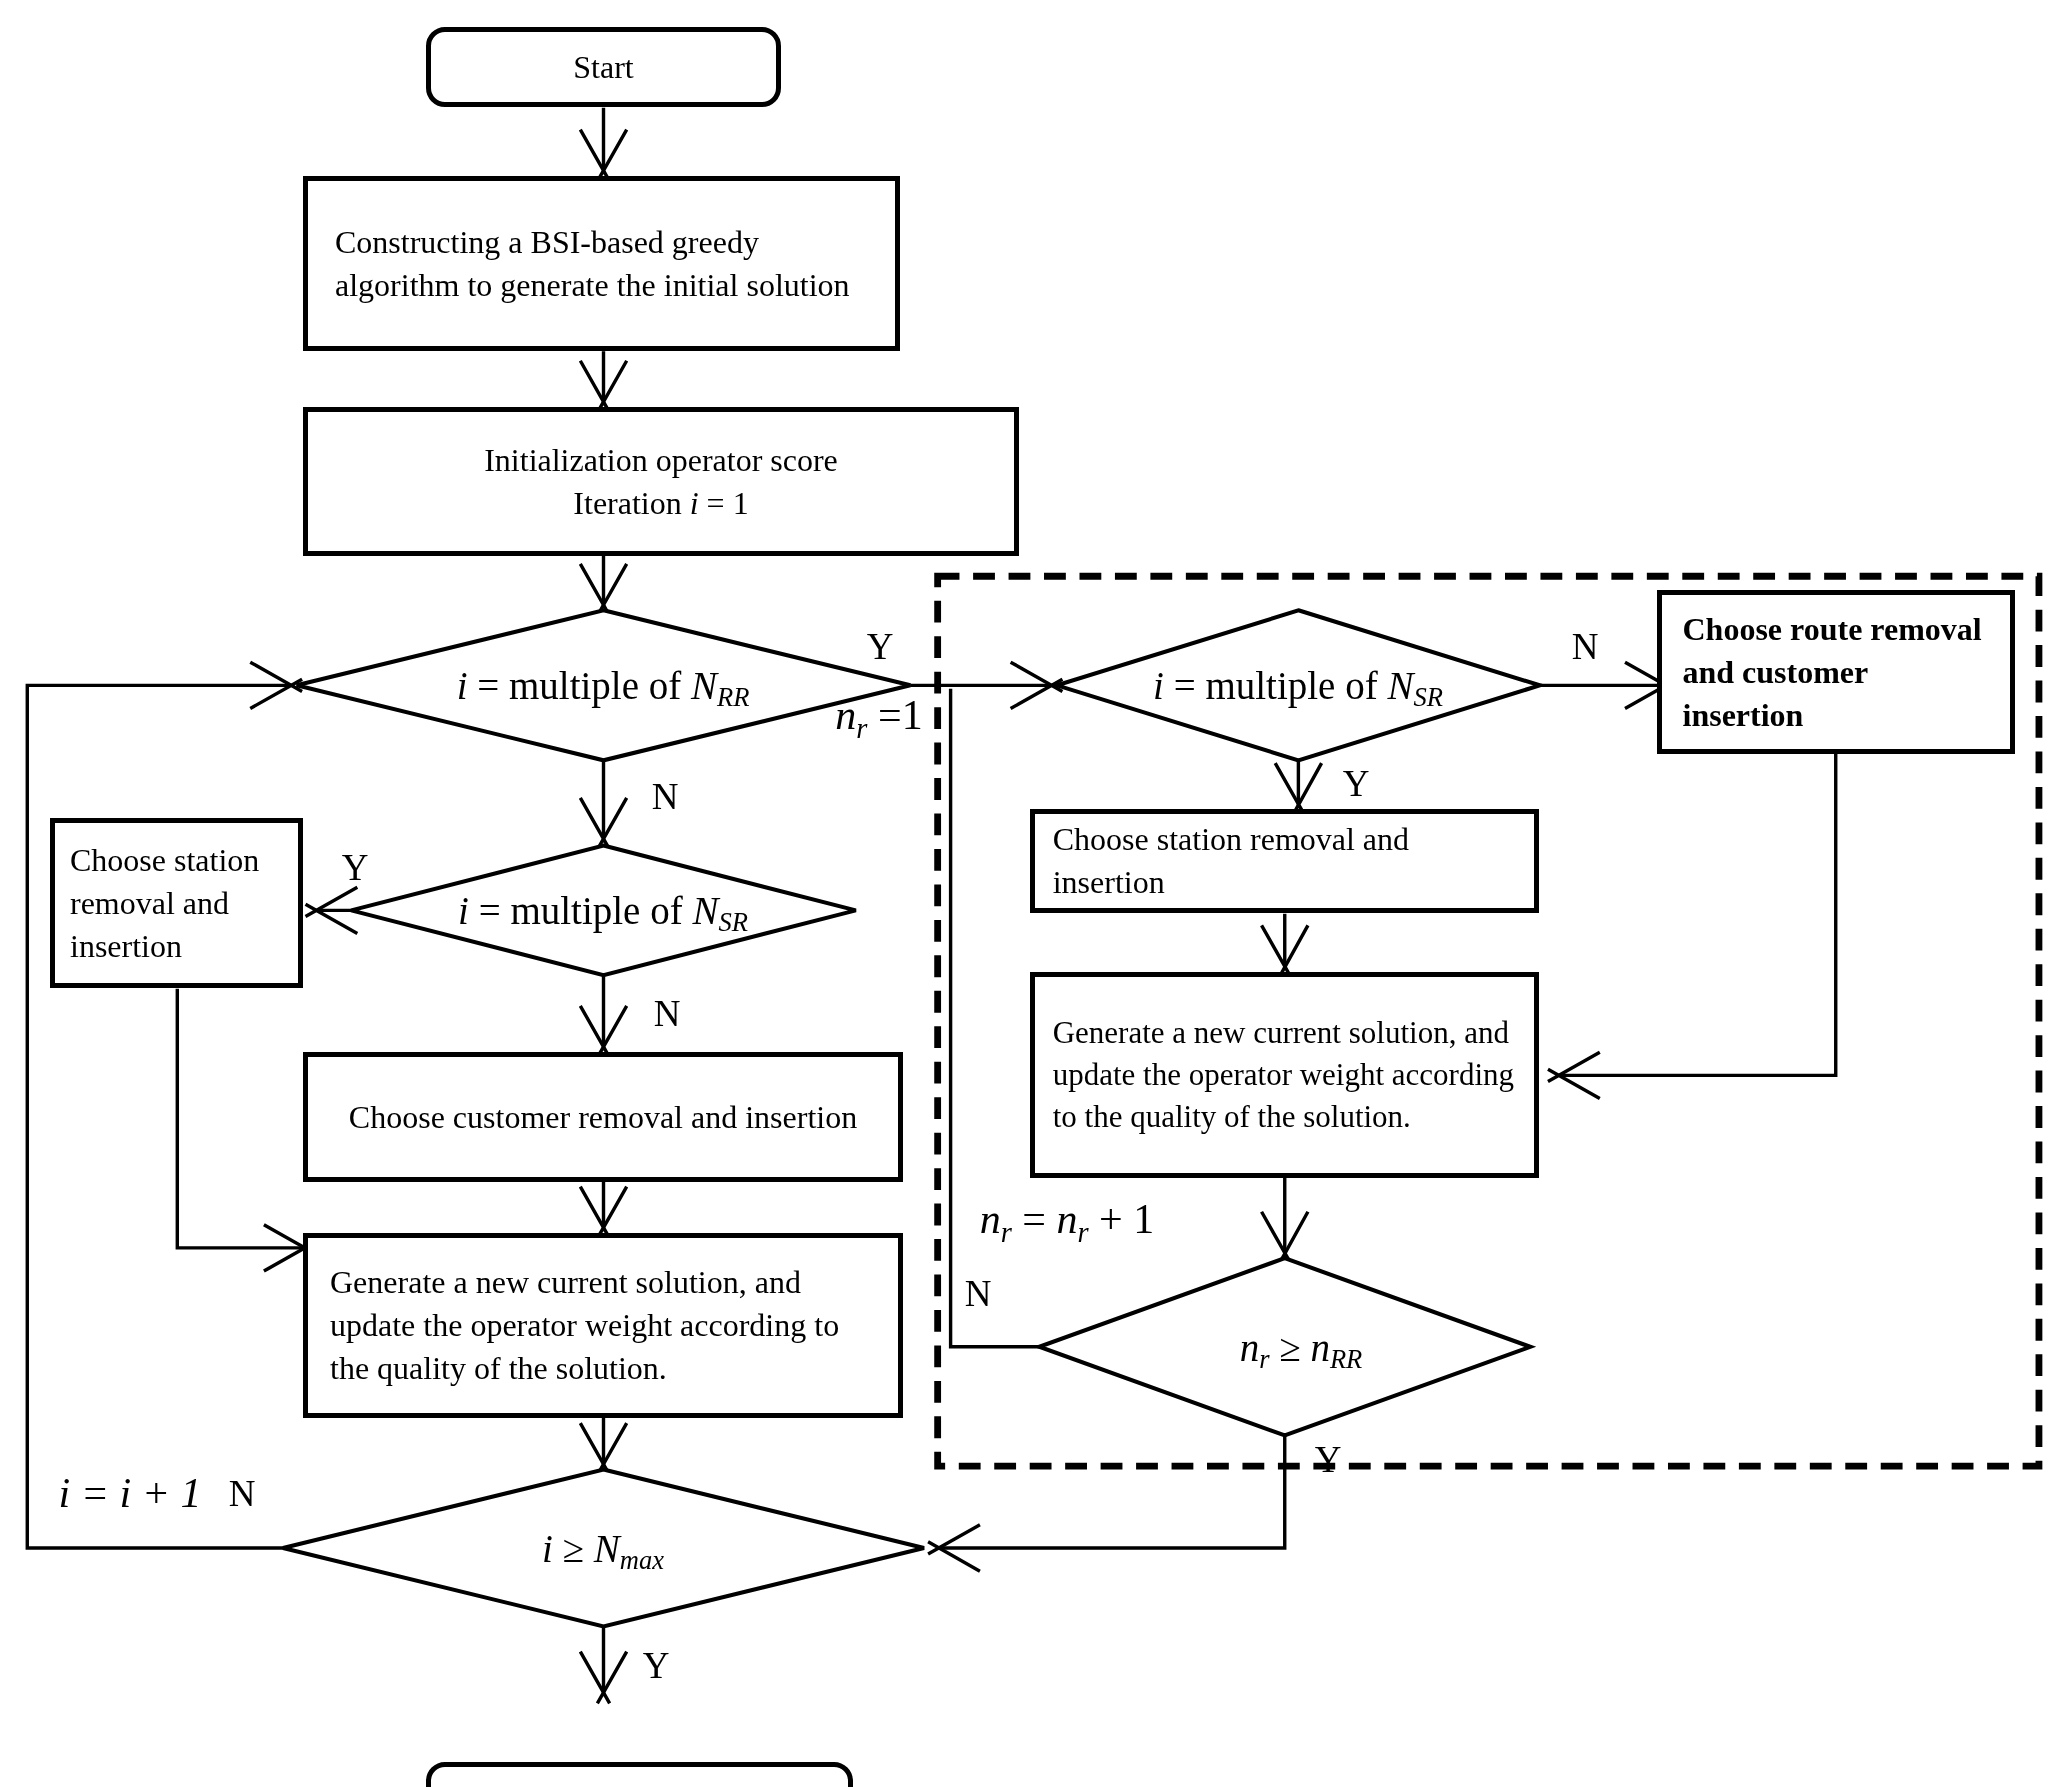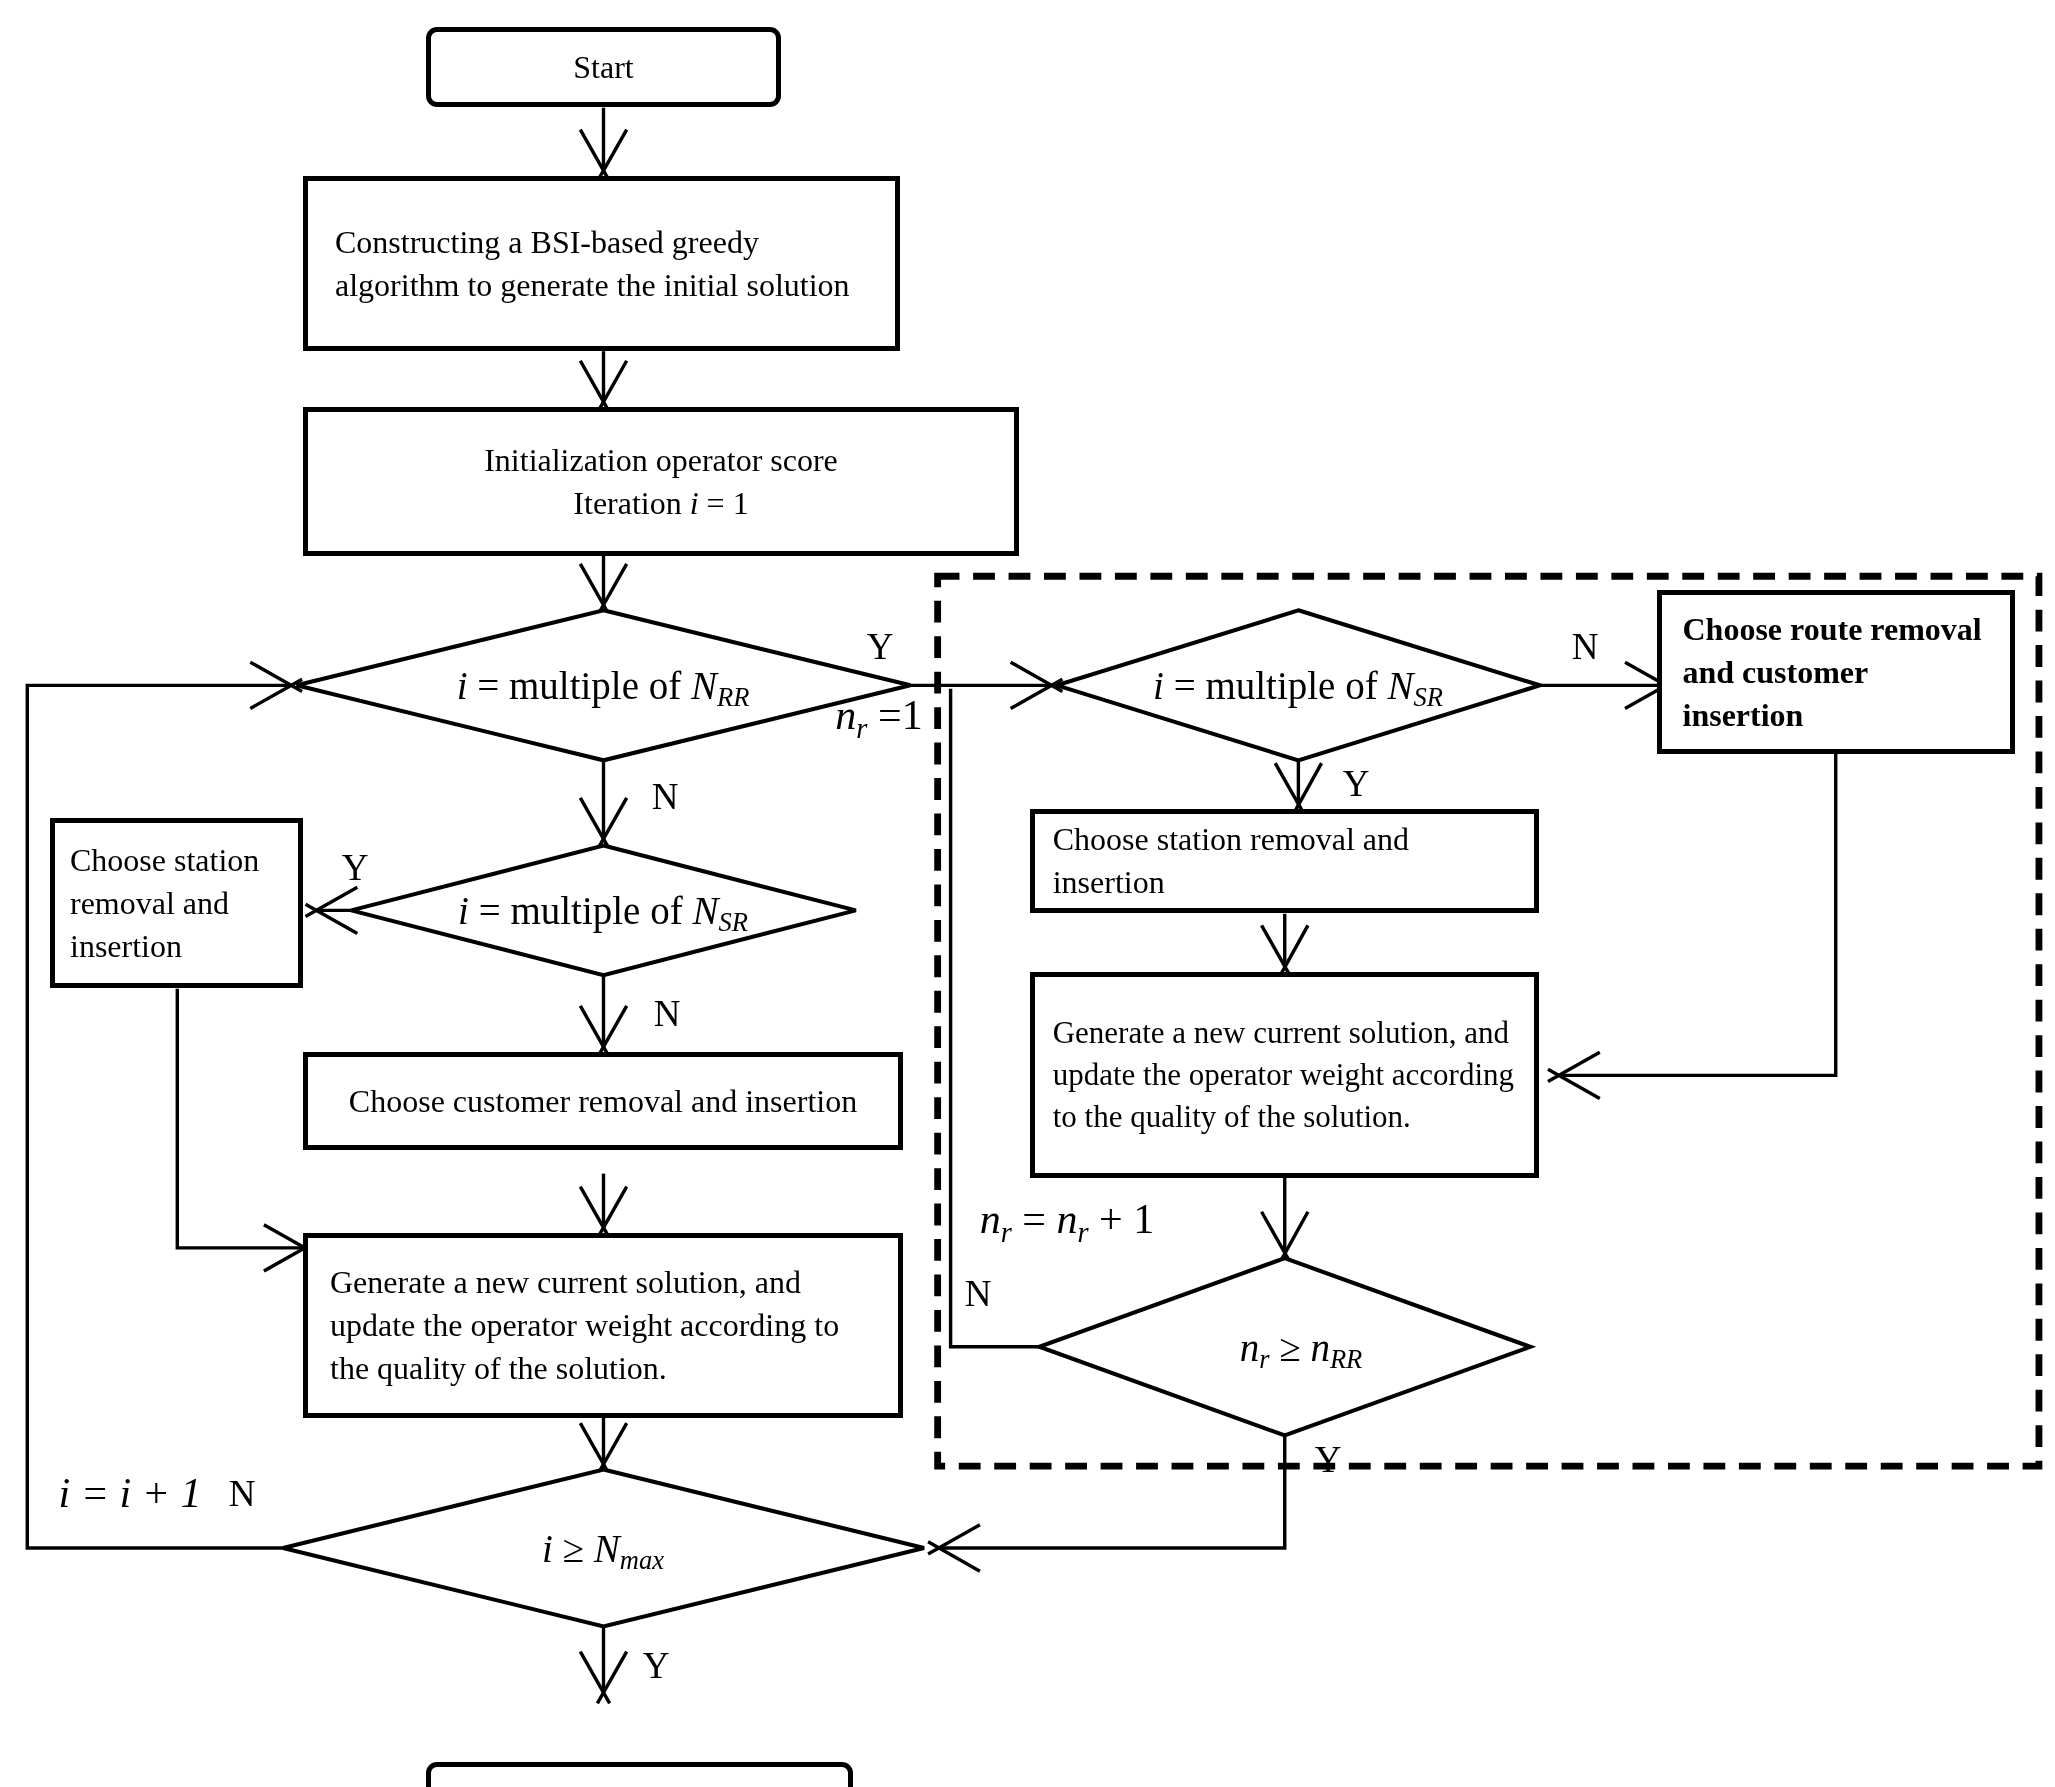--- a/index.html
+++ b/index.html
@@ -21,21 +21,21 @@
     box-sizing: border-box;
     border: 5.5px solid #000;
     background: #fff;
     display: flex;
     align-items: center;
     font-size: 32px;
     line-height: 43px;
     z-index: 2;
   }
   .node .txt { display: block; }
-  .rounded { border-radius: 11px; justify-content: center; text-align: center; }
+  .rounded { border-radius: 19px; justify-content: center; text-align: center; }
   .centered { justify-content: center; text-align: center; }
   .leftpad  { justify-content: center; text-align: left; }
 
   .dlabel, .elabel {
     position: absolute;
     transform: translate(-50%, -50%);
     white-space: nowrap;
     font-size: 39px;
     z-index: 3;
     background: transparent;
@@ -118,21 +118,21 @@
     <span class="txt">
       <span>Initialization operator score</span><br>
       <span>Iteration </span><span class="it">i</span><span> = 1</span>
     </span>
   </div>
 
   <div class="node leftpad" style="left:50px; top:818px; width:253px; height:170px; padding:0 15px;">
     <span class="txt">Choose station removal and insertion</span>
   </div>
 
-  <div class="node leftpad" style="left:303px; top:1052px; width:600px; height:98px; padding:8px 11px;">
+  <div class="node leftpad" style="left:303px; top:1052px; width:600px; height:130px; padding:8px 11px;">
     <span class="txt">Choose customer removal and insertion</span>
   </div>
 
   <div class="node leftpad" style="left:303px; top:1233px; width:600px; height:185px; padding:0 22px;">
     <span class="txt">Generate a new current solution, and update the operator weight according to the quality of the solution.</span>
   </div>
 
   <div class="node leftpad" style="left:1030px; top:809px; width:509px; height:104px; padding:0 17.7px;">
     <span class="txt">Choose station removal and insertion</span>
   </div>

